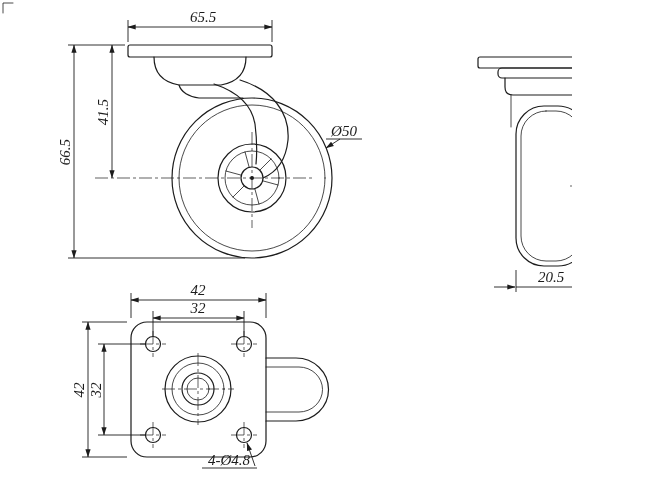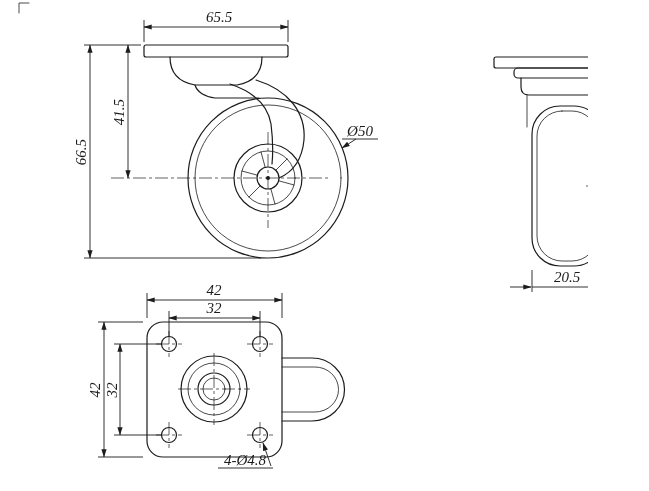--- a/index.html
+++ b/index.html
@@ -5,21 +5,20 @@
   :root{
     --line:#1c1c1c;
     --bg:#ffffff;
     --logo:#000000;
   }
   html,body{margin:0;padding:0;background:var(--bg);}
   .canvas{
     width:572px;height:491px;background:var(--bg);
     position:relative;overflow:hidden;
     font-family:"Liberation Serif", serif;
-    padding-left:16px;
   }
   svg{display:block;}
   .outline{fill:none;stroke:var(--line);stroke-width:1.2;stroke-linecap:round;stroke-linejoin:round;}
   .thin{stroke-width:0.8;}
   .dimline{fill:none;stroke:var(--line);stroke-width:0.9;}
   .centerline{fill:none;stroke:var(--line);stroke-width:0.7;stroke-dasharray:13 3 3 3;}
   .dimtext{font-family:"Liberation Serif", serif;font-style:italic;font-size:15px;fill:var(--line);text-anchor:middle;}
   .solid{fill:var(--line);stroke:none;}
   .logo{fill:var(--logo);stroke:none;}
 </style>

